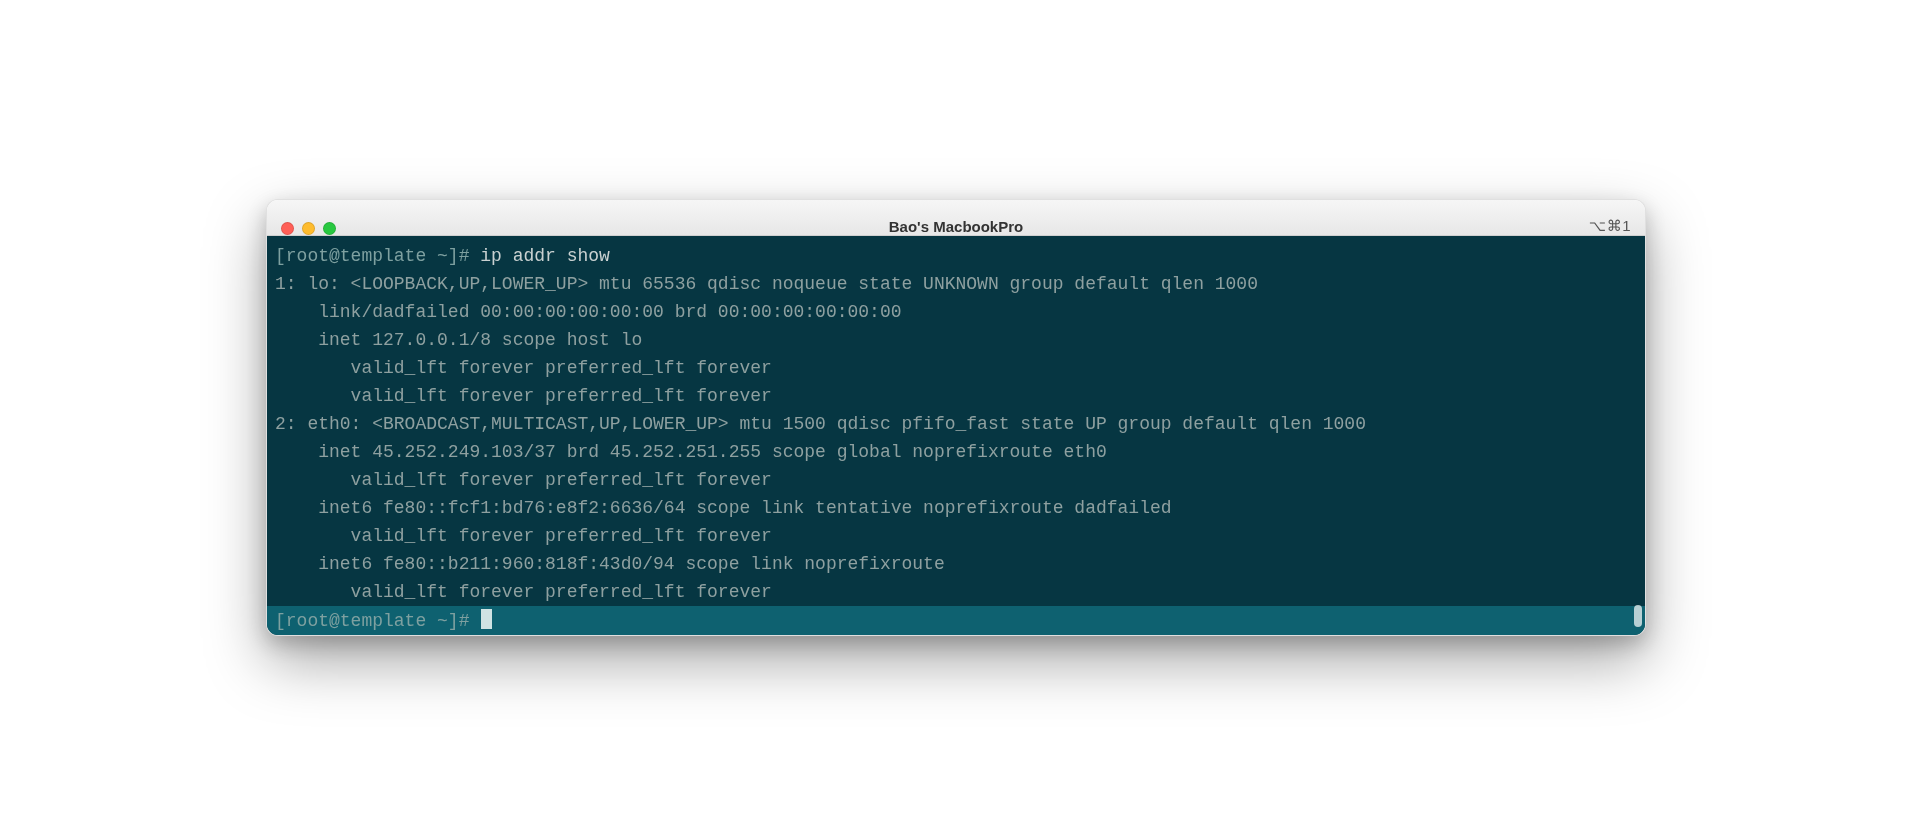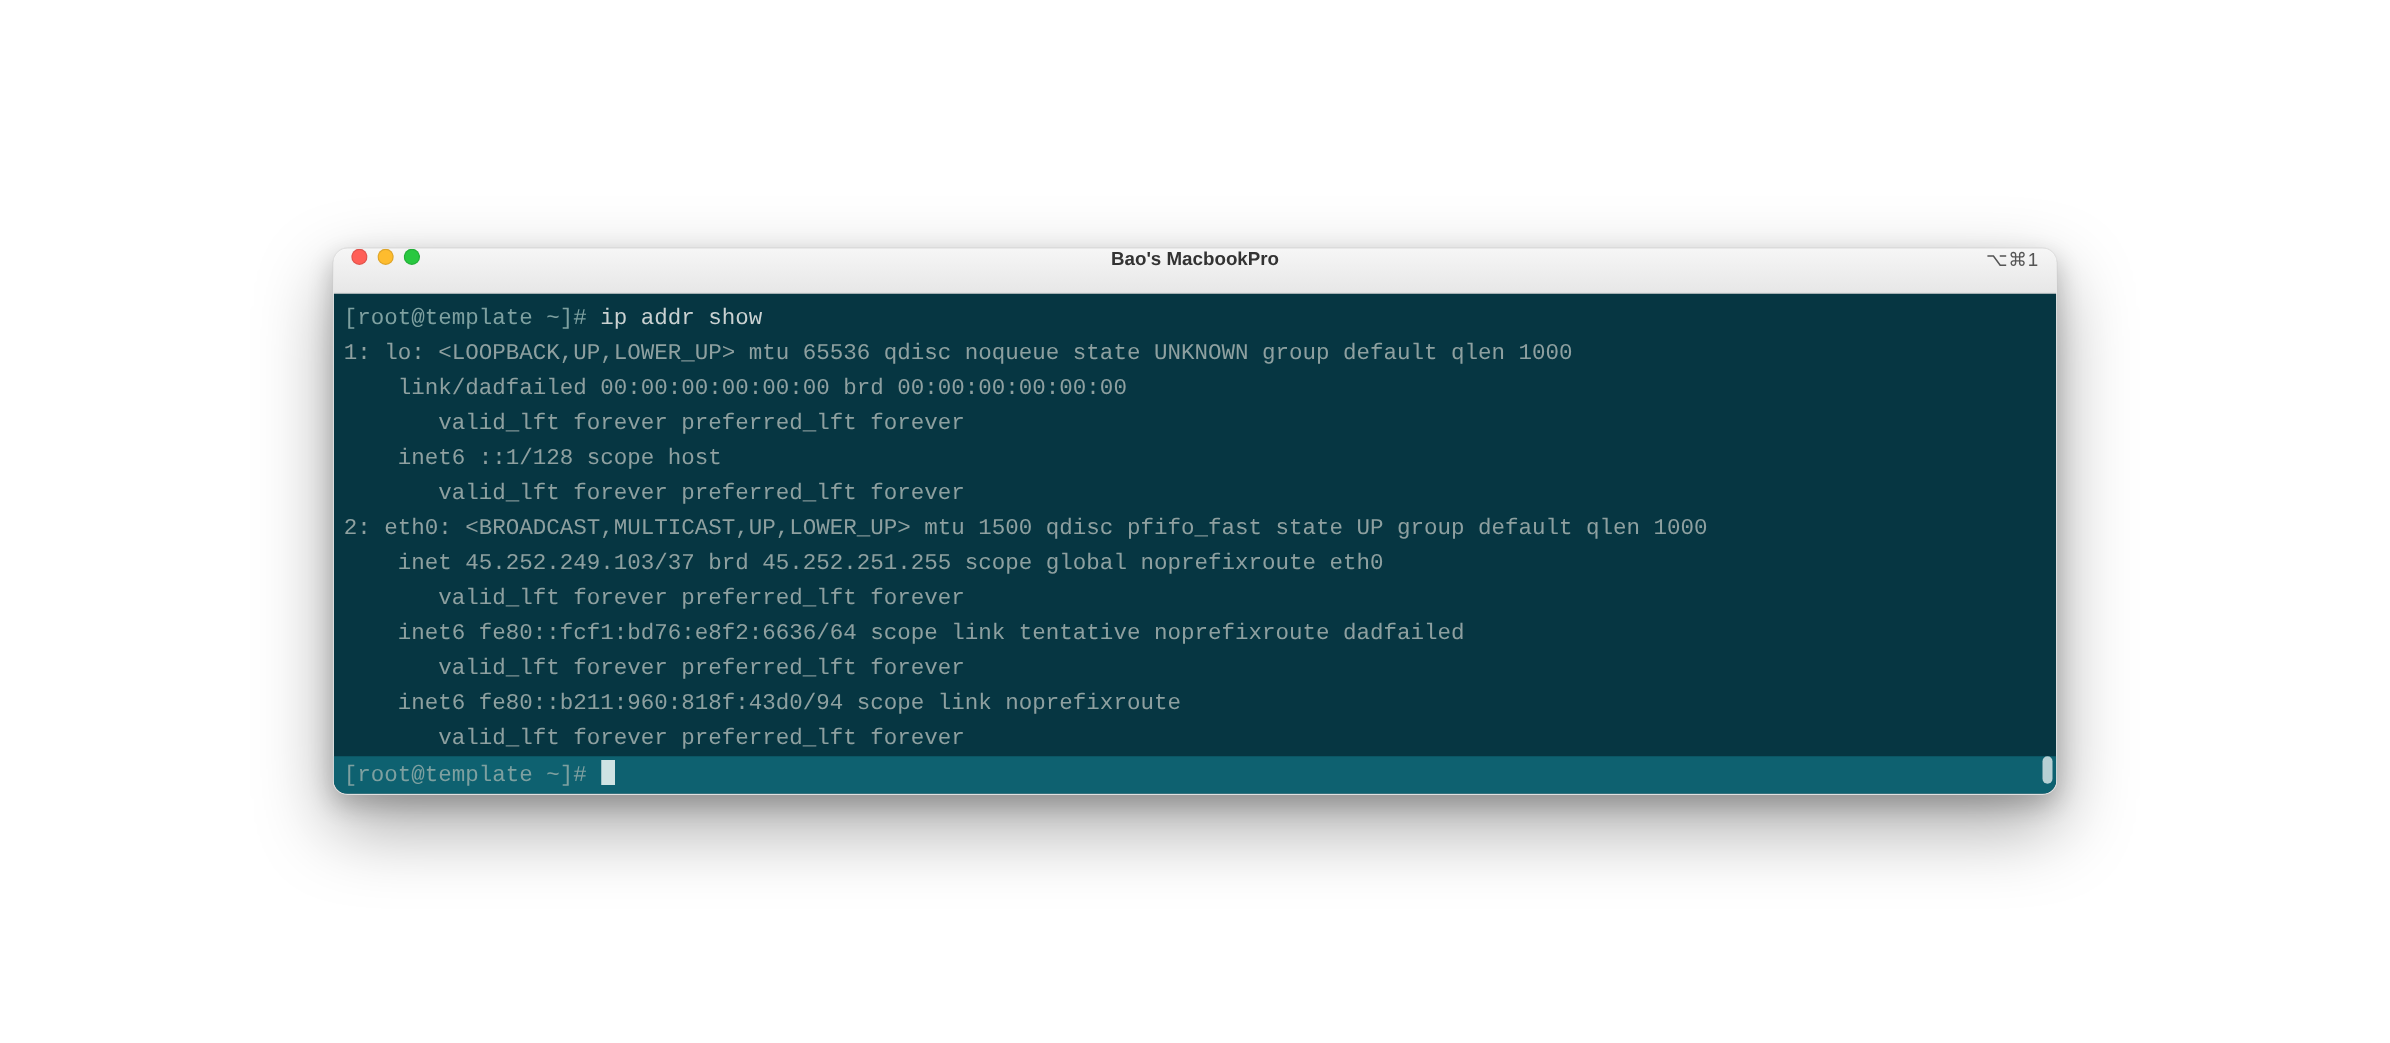--- a/index.html
+++ b/index.html
@@ -25,21 +25,21 @@
       box-shadow: 0 25px 60px rgba(0,0,0,0.35), 0 8px 20px rgba(0,0,0,0.2);
       border: 1px solid rgba(0,0,0,0.12);
       background: #fff;
     }
 
     .titlebar {
       height: 36px;
       background: linear-gradient(#f6f6f6, #e7e7e7);
       border-bottom: 1px solid #d0d0d0;
       display: flex;
-      align-items: flex-start;
+      align-items: flex-end;
       position: relative;
       padding: 0 14px;
       gap: 40px;
     }
 
     .traffic-lights {
       display: flex;
       gap: 8px;
       align-items: center;
     }
@@ -127,22 +127,22 @@
       <div class="traffic-light traffic-zoom"></div>
     </div>
     <div class="title">Bao's MacbookPro</div>
     <div class="shortcut">⌥⌘1</div>
   </div>
 
   <div class="terminal">
     <div class="line"><span class="prompt-user">[root@template ~]#</span> <span class="prompt-cmd">ip addr show</span></div>
     <div class="line">1: lo: &lt;LOOPBACK,UP,LOWER_UP&gt; mtu 65536 qdisc noqueue state UNKNOWN group default qlen 1000</div>
     <div class="line">    link/dadfailed 00:00:00:00:00:00 brd 00:00:00:00:00:00</div>
+    <div class="line">    inet 127.0.0.1/8 scope host lo</div>
     <div class="line">       valid_lft forever preferred_lft forever</div>
-    <div class="line">    inet6 ::1/128 scope host</div>
     <div class="line">       valid_lft forever preferred_lft forever</div>
     <div class="line">2: eth0: &lt;BROADCAST,MULTICAST,UP,LOWER_UP&gt; mtu 1500 qdisc pfifo_fast state UP group default qlen 1000</div>
     <div class="line">    inet 45.252.249.103/37 brd 45.252.251.255 scope global noprefixroute eth0</div>
     <div class="line">       valid_lft forever preferred_lft forever</div>
     <div class="line">    inet6 fe80::fcf1:bd76:e8f2:6636/64 scope link tentative noprefixroute dadfailed</div>
     <div class="line">       valid_lft forever preferred_lft forever</div>
     <div class="line">    inet6 fe80::b211:960:818f:43d0/94 scope link noprefixroute</div>
     <div class="line">       valid_lft forever preferred_lft forever</div>
     <div class="line prompt-row"><span class="prompt-user">[root@template ~]#</span> <span class="cursor"></span></div>
 

